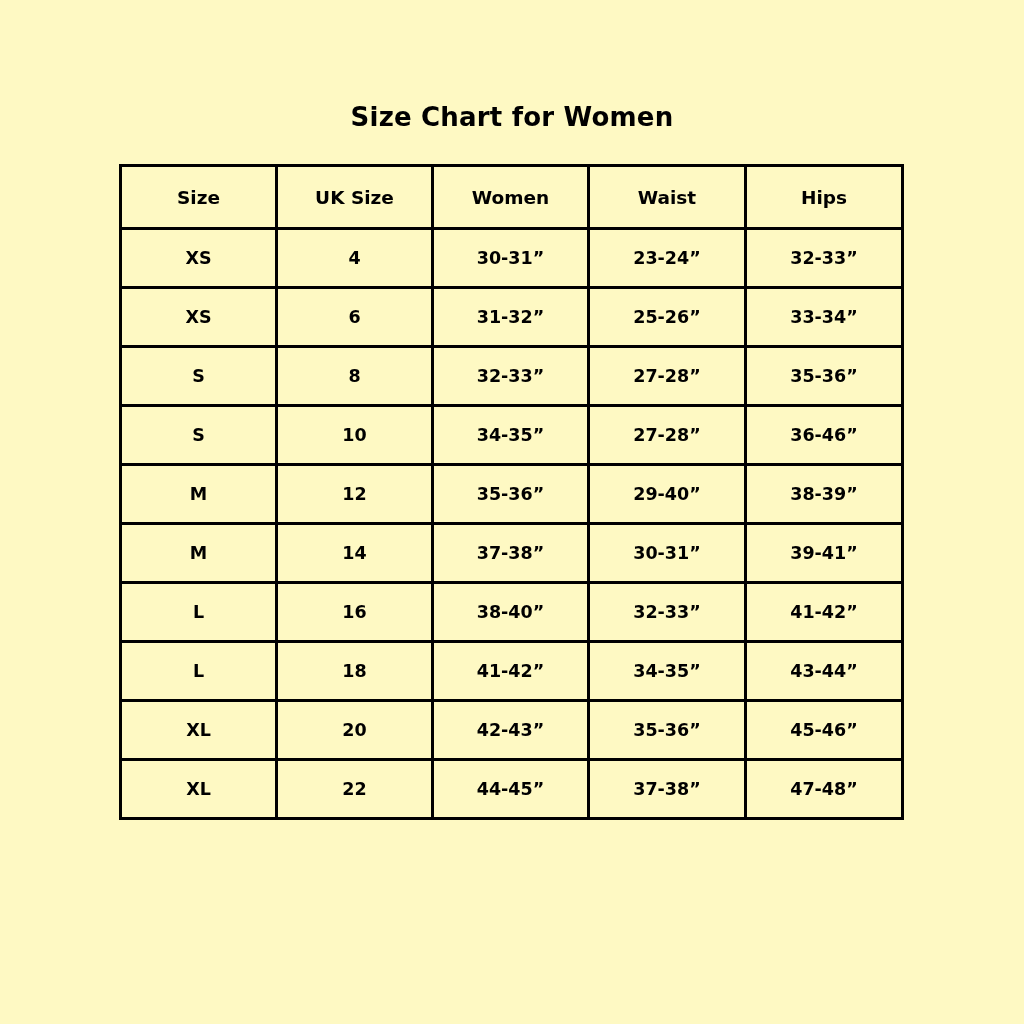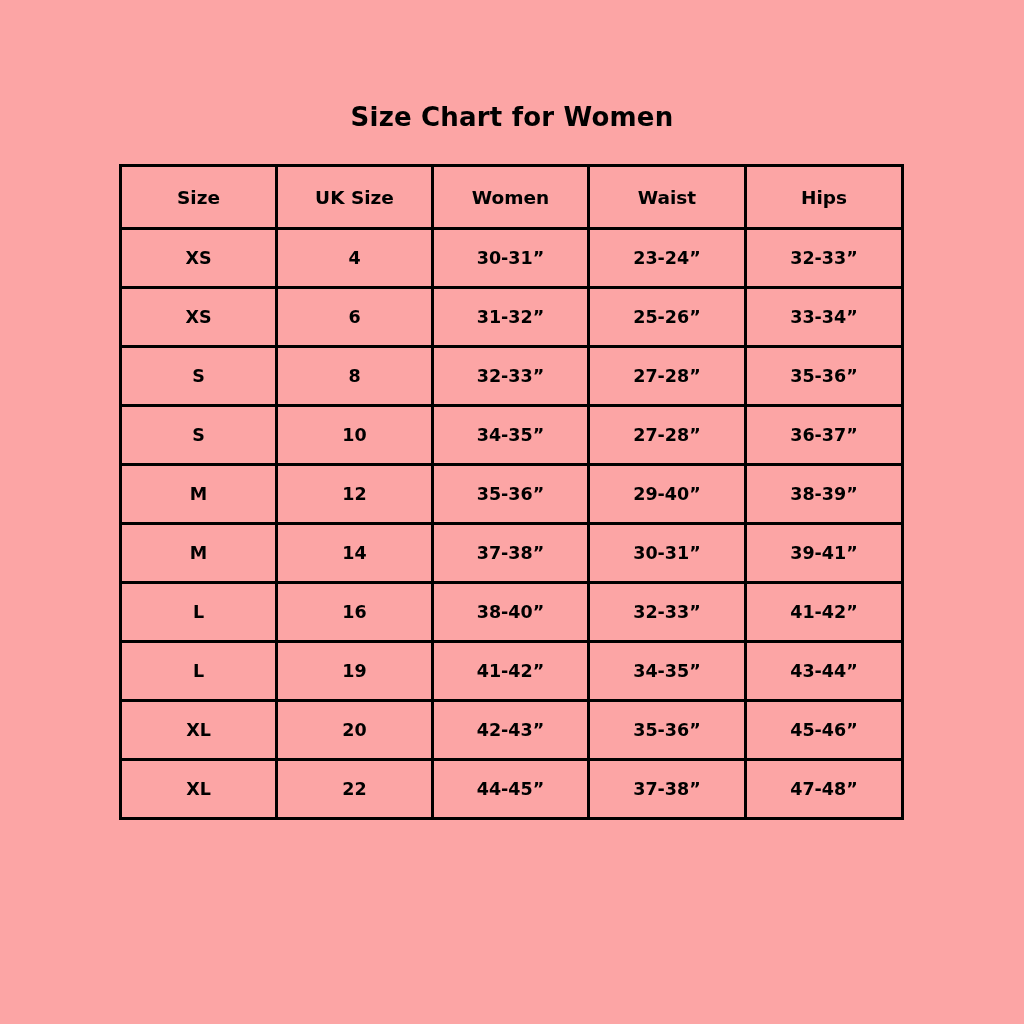--- a/index.html
+++ b/index.html
@@ -11,21 +11,21 @@
     width: 1024px;
     height: 1024px;
     font-family: "DejaVu Sans", sans-serif;
     color: #000000;
     overflow: hidden;
   }
   .page {
     width: 1024px;
     height: 1024px;
     position: relative;
-    background: #fca5a5;
+    background: #fef9c3;
   }
   .title {
     position: absolute;
     top: 102px;
     left: 0;
     width: 1024px;
     text-align: center;
     font-size: 26px;
     font-weight: bold;
     letter-spacing: 0.2px;
@@ -108,21 +108,21 @@
           <td>8</td>
           <td>32-33”</td>
           <td>27-28”</td>
           <td>35-36”</td>
         </tr>
         <tr>
           <td>S</td>
           <td>10</td>
           <td>34-35”</td>
           <td>27-28”</td>
-          <td>36-37”</td>
+          <td>36-46”</td>
         </tr>
         <tr>
           <td>M</td>
           <td>12</td>
           <td>35-36”</td>
           <td>29-40”</td>
           <td>38-39”</td>
         </tr>
         <tr>
           <td>M</td>
@@ -133,21 +133,21 @@
         </tr>
         <tr>
           <td>L</td>
           <td>16</td>
           <td>38-40”</td>
           <td>32-33”</td>
           <td>41-42”</td>
         </tr>
         <tr>
           <td>L</td>
-          <td>19</td>
+          <td>18</td>
           <td>41-42”</td>
           <td>34-35”</td>
           <td>43-44”</td>
         </tr>
         <tr>
           <td>XL</td>
           <td>20</td>
           <td>42-43”</td>
           <td>35-36”</td>
           <td>45-46”</td>

